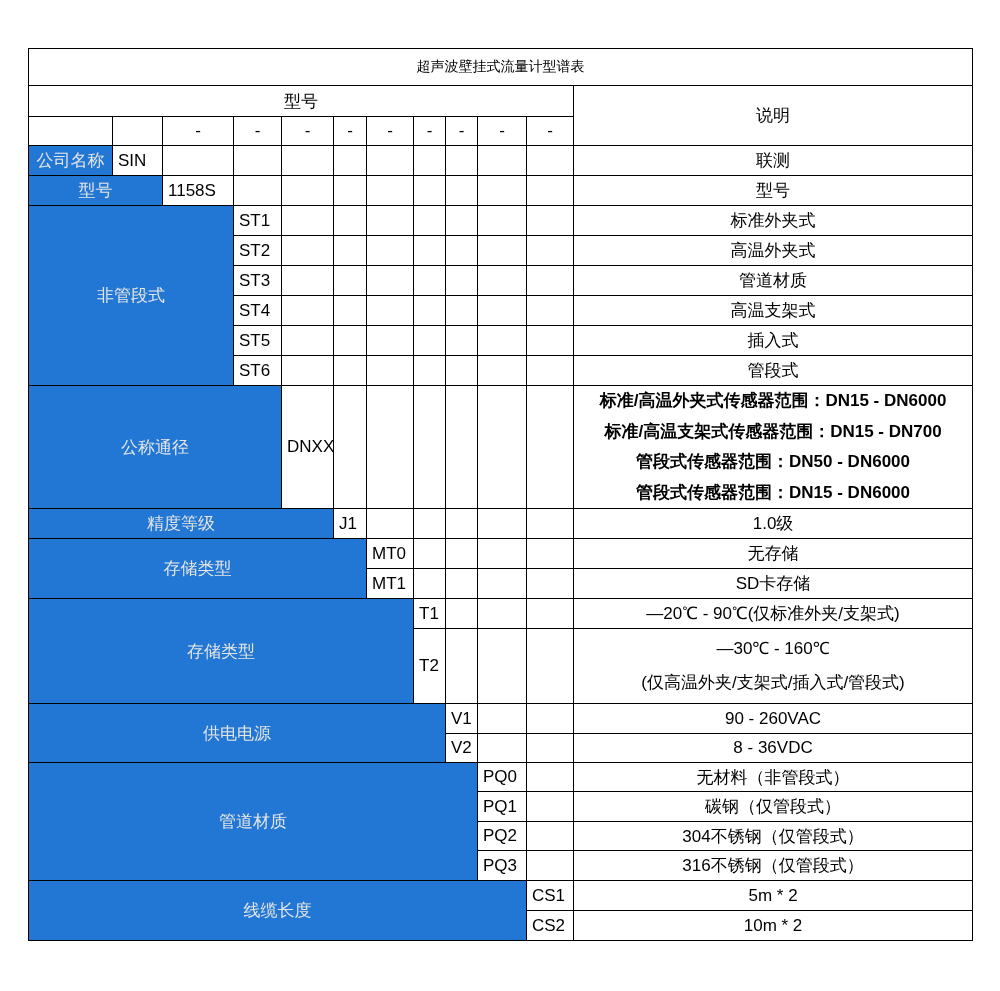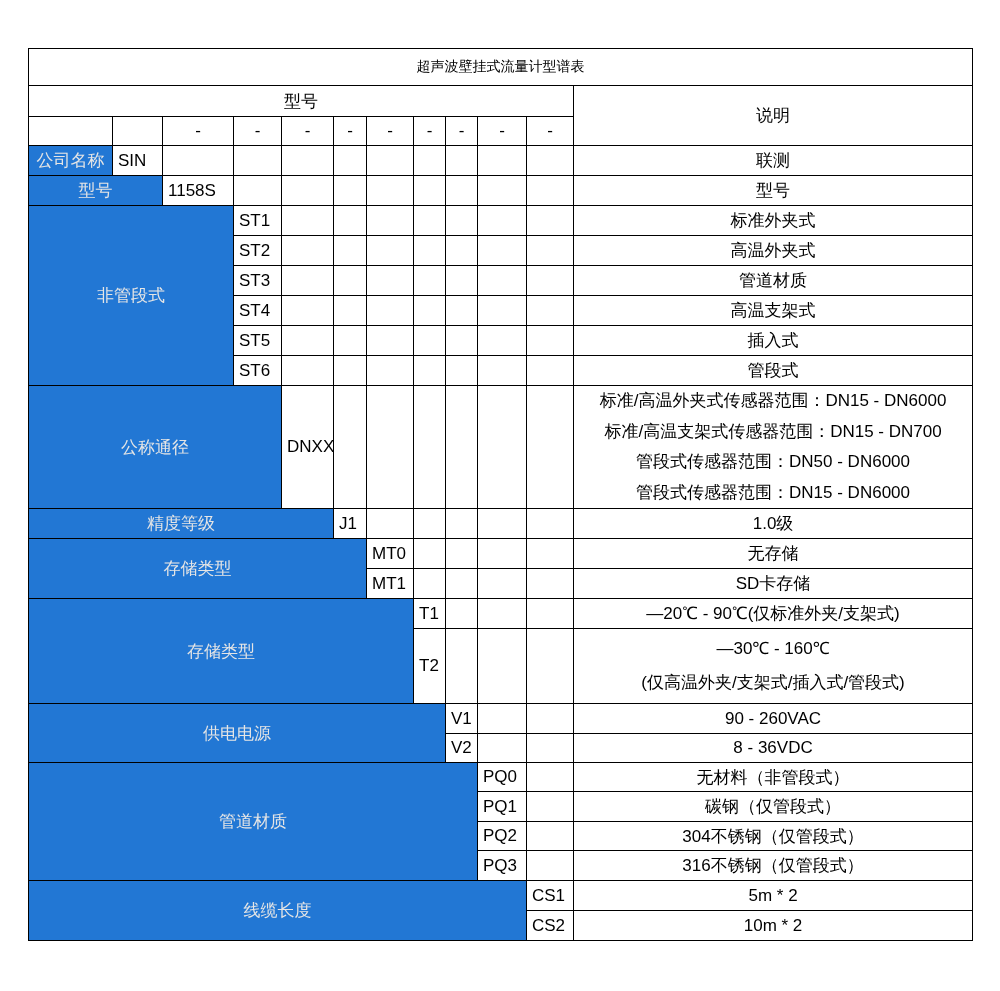--- a/index.html
+++ b/index.html
@@ -15,21 +15,21 @@
   }
   td {
     border:1.5px solid var(--border);
     text-align:center; vertical-align:middle;
     font-size:17px; padding:0; overflow:hidden;
   }
   td.title-cell { font-size:14px; }
   td.blue { background:var(--blue); color:#e5e5e5; }
   td.code { text-align:left; padding-left:5px; white-space:nowrap; }
   td.desc { }
-  .lines div { line-height:30.5px; }
+  .lines div { line-height:30.5px;font-weight:bold; }
   .t2lines div { line-height:34px; }
 </style>
 </head>
 <body>
 
 <table class="spec">
   <colgroup>
     <col style="width:84px">
       <col style="width:50px">
       <col style="width:71px">

